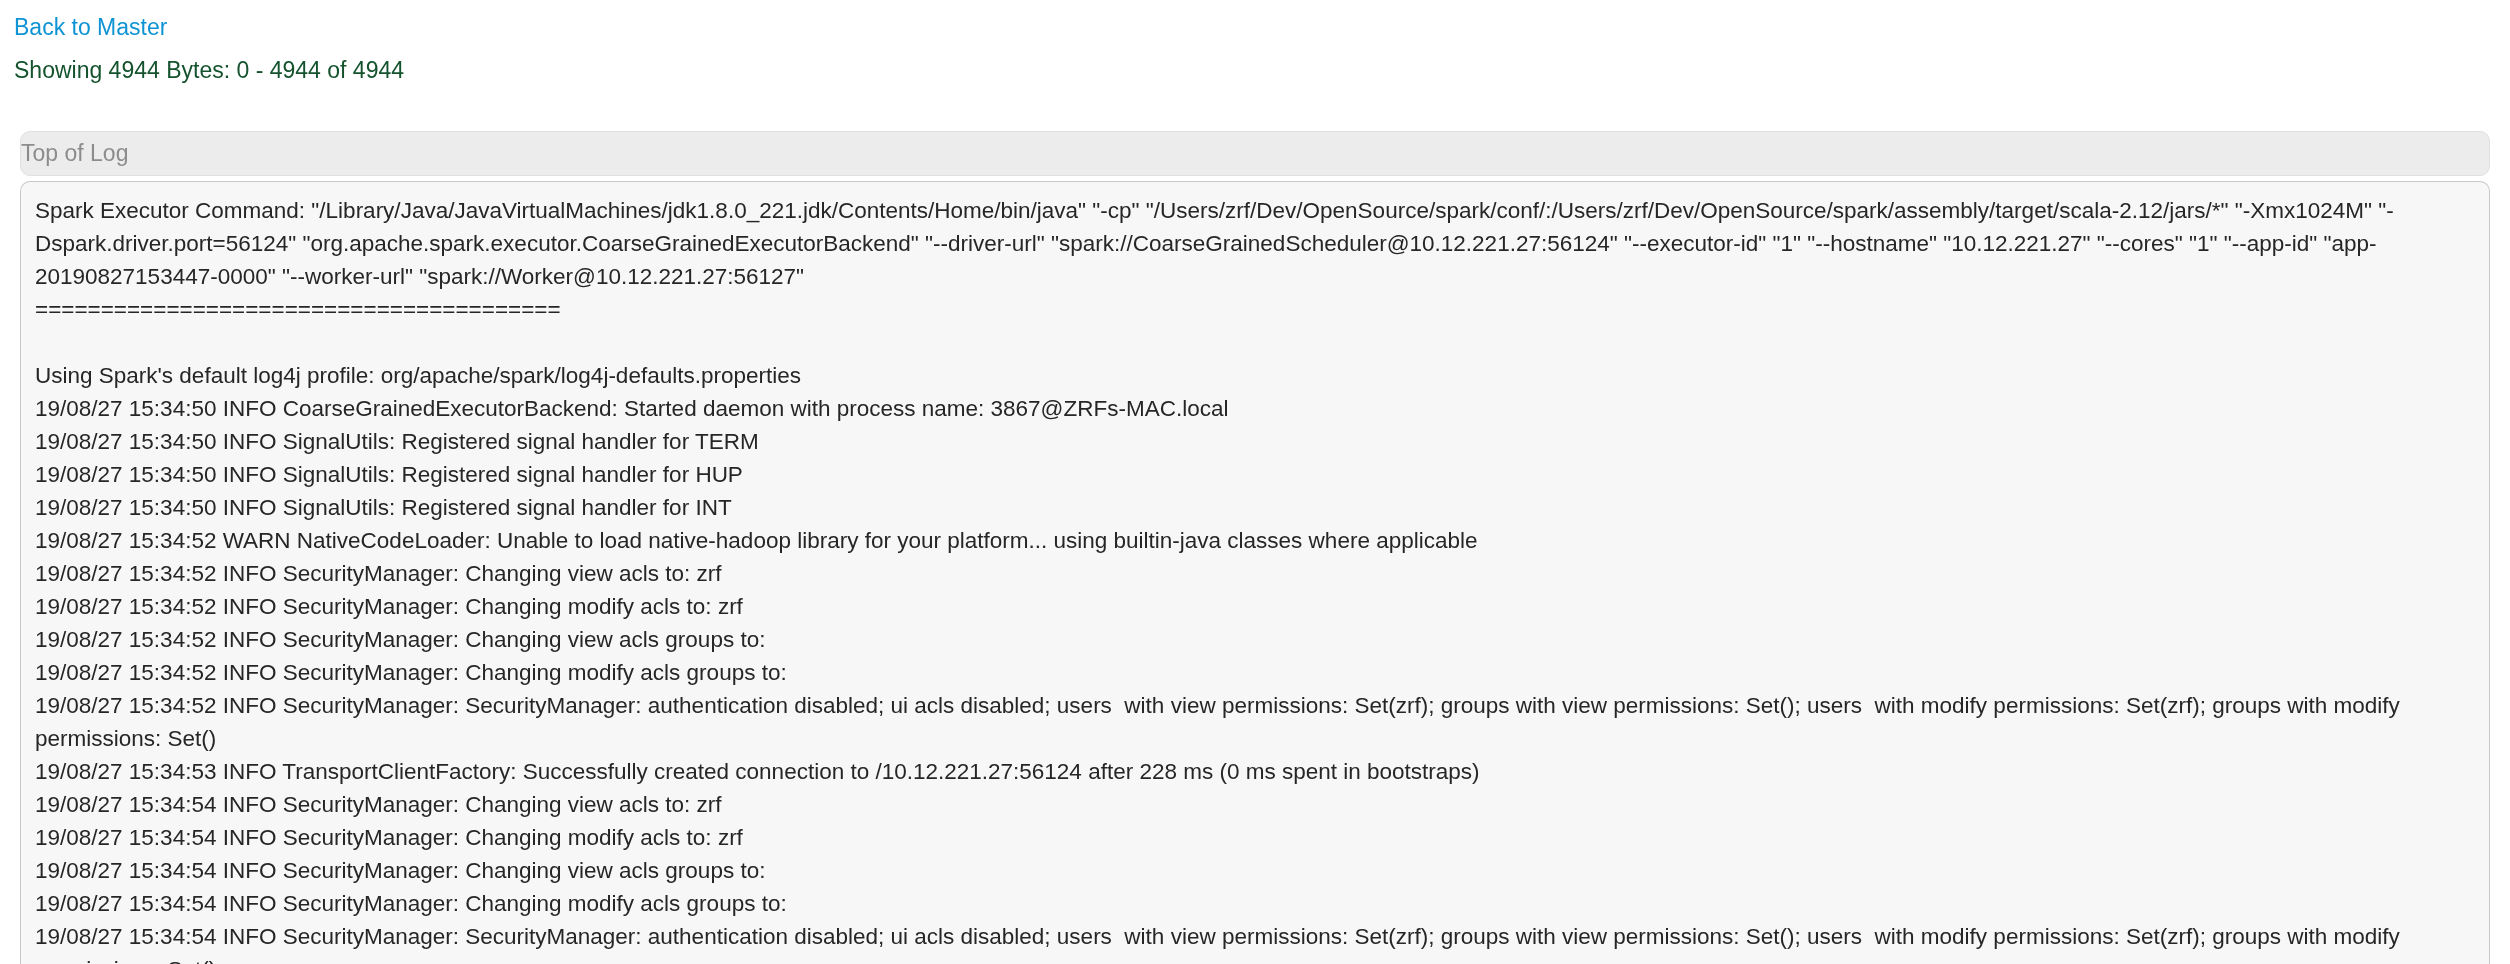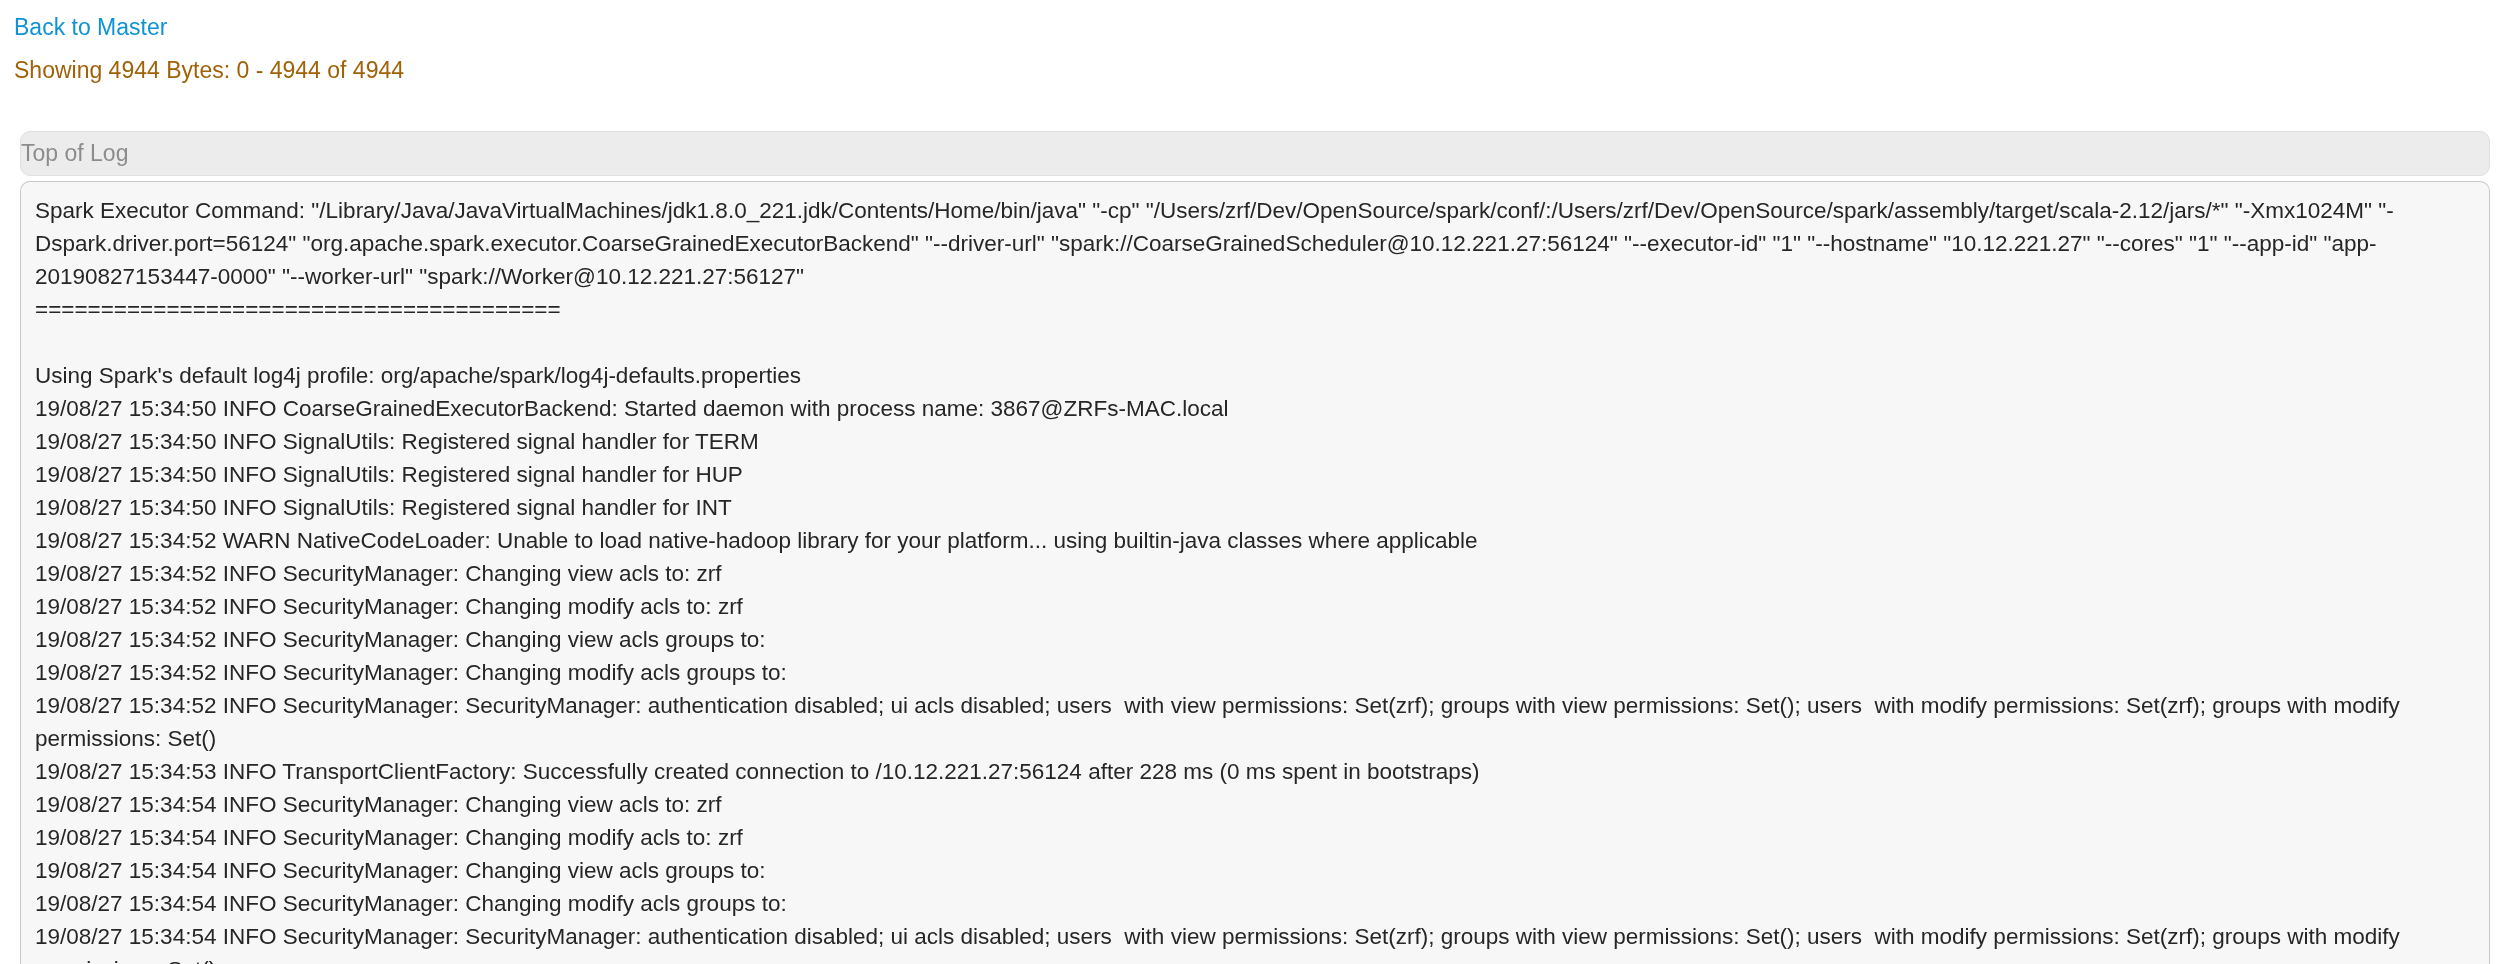--- a/index.html
+++ b/index.html
@@ -23,21 +23,21 @@
     padding-left: 0;
     font-size: 23px;
     color: var(--link-color, #0e93d4);
     text-decoration: none;
     cursor: pointer;
   }
   .byte-range {
     margin-top: 16px;
     margin-left: -6px;
     font-size: 23px;
-    color: #a16207;
+    color: #14532d;
   }
   .log-header {
     margin-top: 47px;
     height: 45px;
     background: var(--header-bg, #ececec);
     border: 1px solid #e0e0e0;
     border-radius: 10px;
     text-align: left;
     line-height: 43px;
     font-size: 23px;

